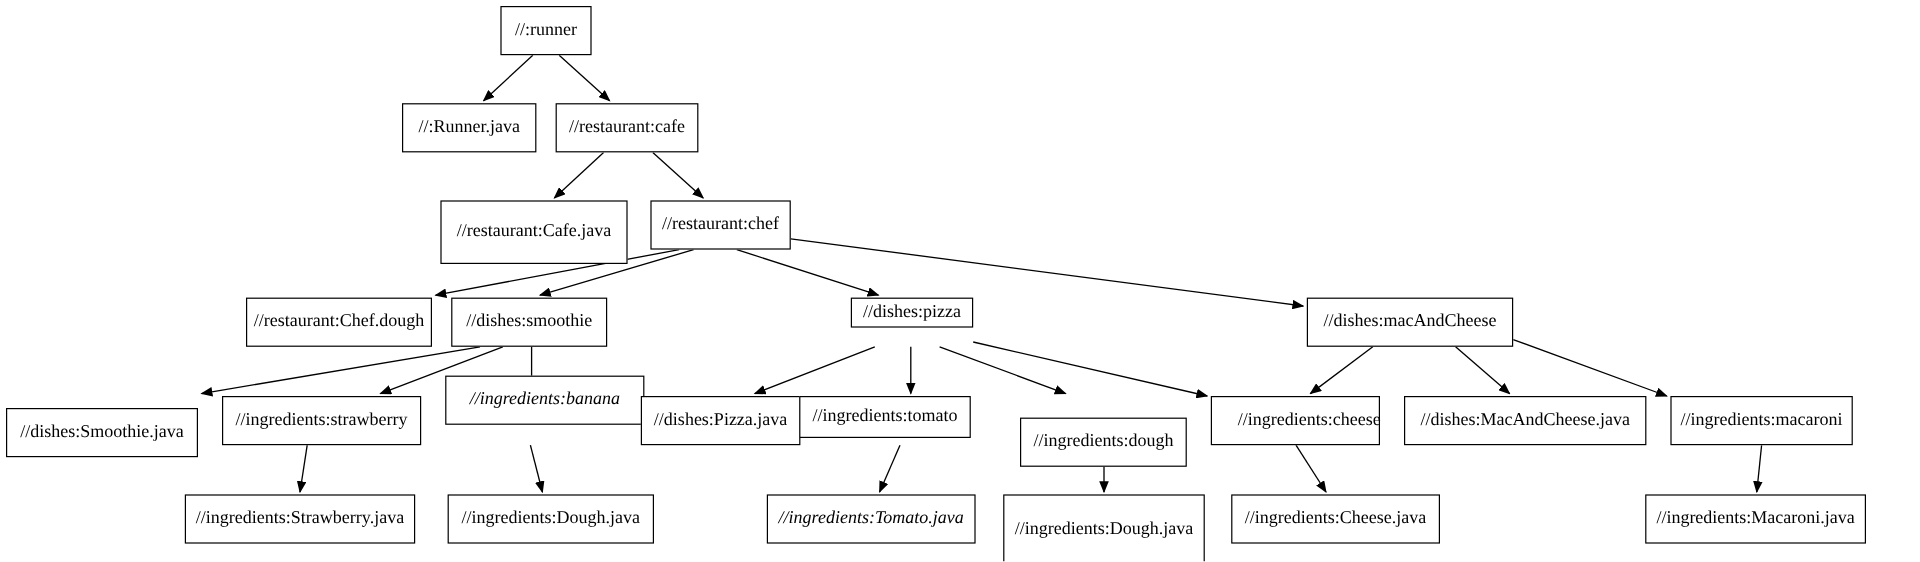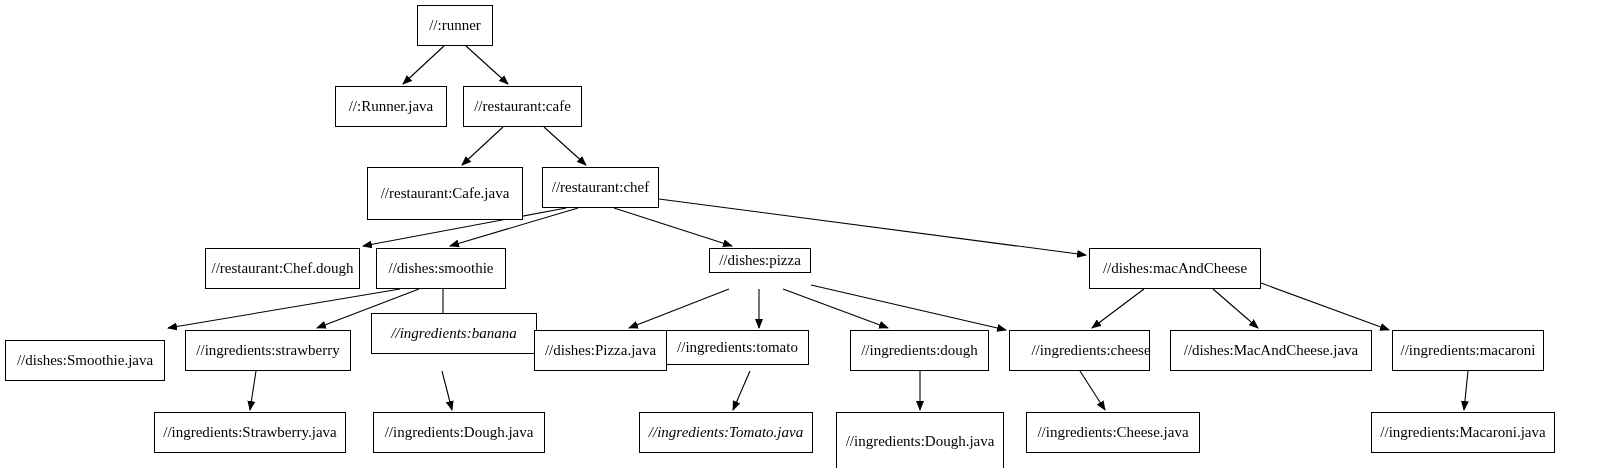--- a/index.html
+++ b/index.html
@@ -124,21 +124,21 @@
       </div>
       <div class="graph-node" style="left: 371px; top: 313px; width: 166px; height: 41px; font-style: italic;">
         <span class="node-label">//ingredients:banana</span>
       </div>
       <div class="graph-node" style="left: 534px; top: 330px; width: 133px; height: 41px;">
         <span class="node-label">//dishes:Pizza.java</span>
       </div>
       <div class="graph-node" style="left: 666px; top: 330px; width: 143px; height: 35px;">
         <span class="node-label">//ingredients:tomato</span>
       </div>
-      <div class="graph-node" style="left: 850px; top: 330px; width: 139px; height: 41px;">
+      <div class="graph-node" style="left: 850px; top: 348px; width: 139px; height: 41px;">
         <span class="node-label">//ingredients:dough</span>
       </div>
       <div class="graph-node" style="left: 1009px; top: 330px; width: 141px; height: 41px; padding-left: 23px;">
         <span class="node-label">//ingredients:cheese</span>
       </div>
       <div class="graph-node" style="left: 1170px; top: 330px; width: 202px; height: 41px;">
         <span class="node-label">//dishes:MacAndCheese.java</span>
       </div>
       <div class="graph-node" style="left: 1392px; top: 330px; width: 152px; height: 41px;">
         <span class="node-label">//ingredients:macaroni</span>

